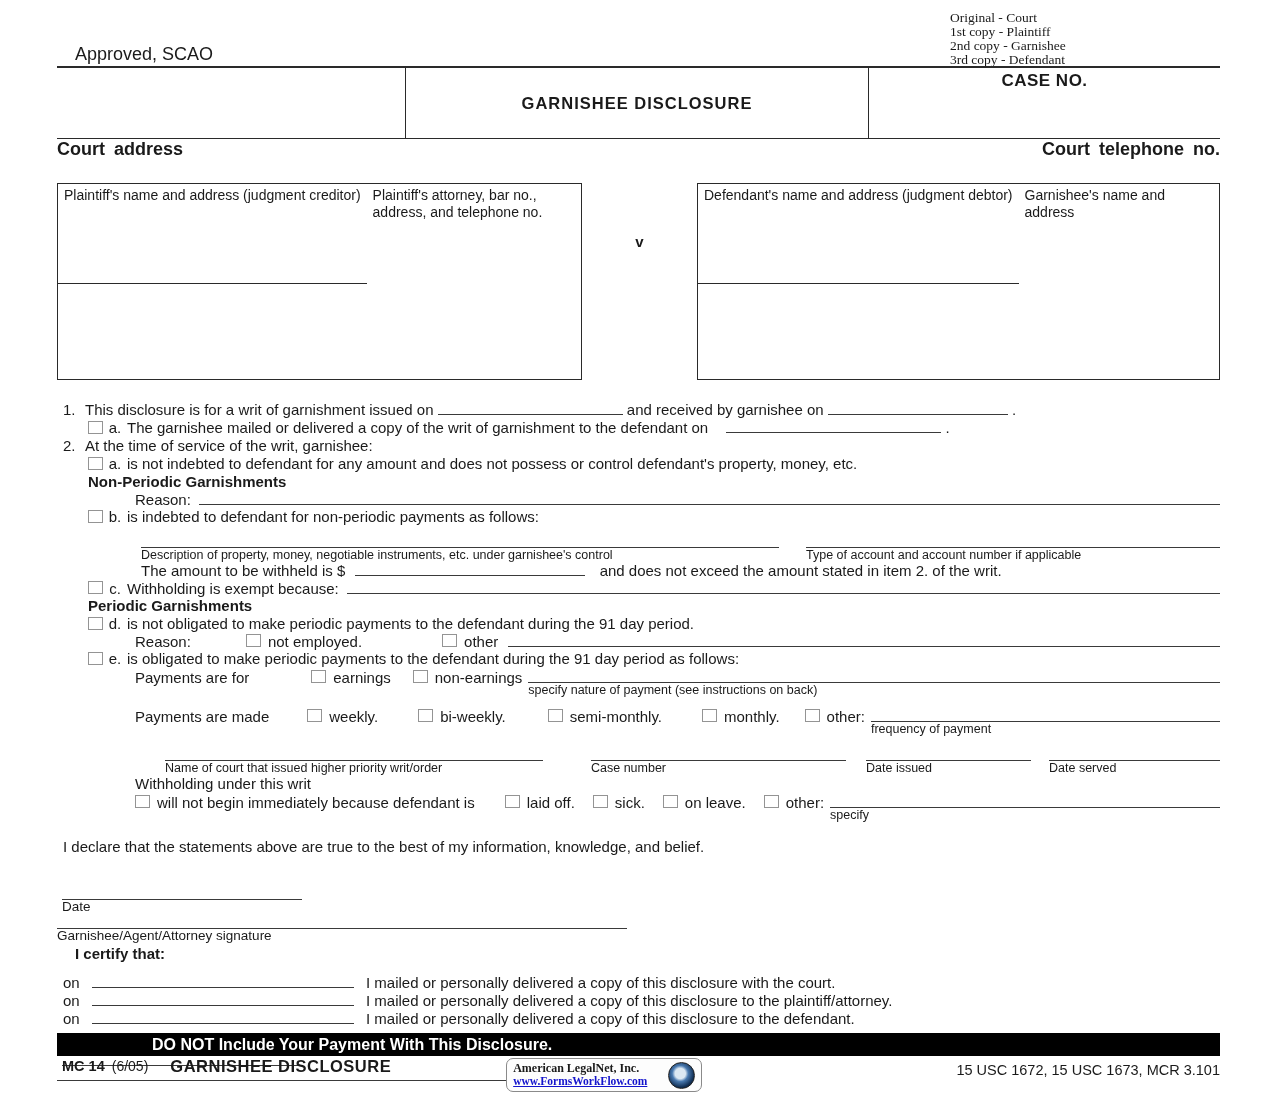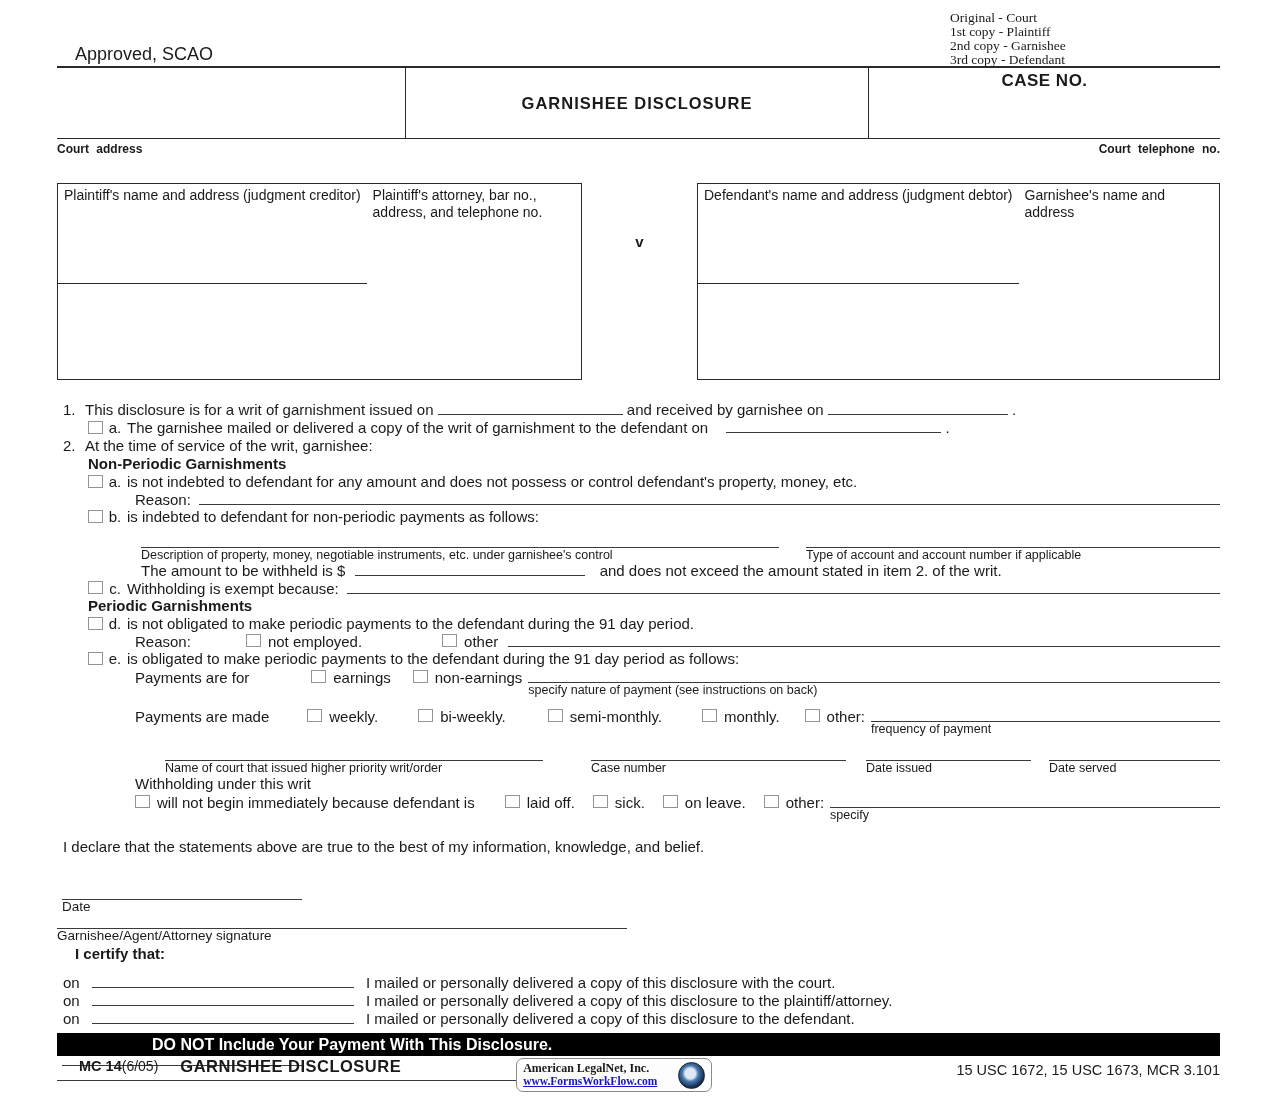--- a/index.html
+++ b/index.html
@@ -18,21 +18,21 @@
   .copies div { margin-bottom:0.5px;font-family:Liberation Serif, serif; }
 
   
   .header-box { position:absolute; left:0; top:66px; width:1163px; height:73px;
     border-top:2px solid #2a2a2a; border-bottom:1.5px solid #2a2a2a; display:flex; }
   .hb-left  { width:349px; border-right:1.5px solid #2a2a2a; }
   .hb-center{ flex:1; display:flex; align-items:center; justify-content:center;
     font-weight:bold; font-size:16.5px; letter-spacing:1px; border-right:1.5px solid #2a2a2a; }
   .hb-right { width:351px; text-align:center; padding-top:4px; font-weight:bold; font-size:17px; letter-spacing:0.5px; }
   .under-header { position:absolute; left:0; top:141px; width:1163px; display:flex;
-    justify-content:space-between; font-weight:bold; font-size:12px; }
+    justify-content:space-between; font-weight:bold; font-size:18px; }
   .under-header .sp { word-spacing:4px; }
 
   
   .parties { position:absolute; left:0; top:183px; width:1163px; height:197px; display:flex; }
   .pcol { width:525px; border:1.5px solid #2a2a2a; display:flex; flex-direction:row; }
   .pcol.right { width:523px; }
   .pcell { padding:3px 6px; font-size:14px; }
   .pcell.top { height:100px; border-bottom:1px solid #2a2a2a; }
   .pcell.bot { flex:1; }
   .vmid { flex:1; position:relative; }
@@ -66,22 +66,22 @@
   .sigrow { display:flex; justify-content:flex-end;flex-direction:column; }
   .sigcell { display:flex; flex-direction:column; }
   .sigcell .bl { height:15px; }
   .sigcell .cap { font-size:13.5px; }
 
   
   .blackbar { position:absolute; left:0; top:1033px; width:1163px; height:23px;
     background:#000; color:#fff; font-weight:bold; font-size:16px;
     display:flex; align-items:center; padding-left:95px; }
   .bottomrow { position:absolute; left:0; top:1058px; width:1163px; display:flex; align-items:flex-start; }
-  .mc { font-weight:bold; font-size:14.5px; margin-left:22px; }
-  .rev { font-size:14px; margin-left:0; }
+  .mc { font-weight:bold; font-size:14.5px; margin-left:5px; }
+  .rev { font-size:14px; margin-left:7px; }
   .ftitle { font-weight:bold; font-size:16.5px; letter-spacing:0.5px; margin-left:22px; }
   .lnlogo { margin-left:115px; width:196px; height:34px; border:1px solid #8a8a8a; border-radius:7px;
     display:flex; align-items:center; padding:2px 6px; background:#fdfdfd; }
   .lnlogo .txt { flex:1; }
   .lnlogo .name { font-family:"Liberation Serif", serif; font-weight:bold; font-size:12px; line-height:13px; }
   .lnlogo .url { font-family:"Liberation Serif", serif; font-weight:bold; font-size:11.5px; line-height:13px;
     color:#1414cc; text-decoration:underline; }
   .globe { width:27px; height:27px; border-radius:50%; flex:none;
     background:radial-gradient(circle at 45% 42%, #dce8f2 0 26%, #4a7ab0 40%, #123055 68%, #050a18 100%);
     border:1px solid #222; }
@@ -137,25 +137,25 @@
     </div>
     <div class="ln ind2">
       <span class="cb"></span><span class="ab" style="text-align:center">a.</span><span>The garnishee mailed or delivered a copy of the writ of garnishment to the defendant on</span>
       <span class="bl" style="width:215px; margin-left:14px"></span>
       <span>.</span>
     </div>
 
     <div class="ln">
       <span class="num">2.</span><span>At the time of service of the writ, garnishee:</span>
     </div>
+    <div class="ln ind2">
+      <span class="cb"></span><span class="ab" style="text-align:center">a.</span><span>is not indebted to defendant for any amount and does not possess or control defendant's property, money,  etc.</span>
+    </div>
+
     <div class="ln ind2 bold">Non-Periodic Garnishments</div>
-
-    <div class="ln ind2">
-      <span class="cb"></span><span class="ab" style="text-align:center">a.</span><span>is not indebted to defendant for any amount and does not possess or control defendant's property, money,  etc.</span>
-    </div>
     <div class="fx ind3">
       <span>Reason:</span>
       <span class="bl grow" style="margin-left:8px"></span>
     </div>
 
     <div class="ln ind2">
       <span class="cb"></span><span class="ab" style="text-align:center">b.</span><span>is indebted to defendant for non-periodic payments as follows:</span>
     </div>
 
     <div class="fx ind4 gap-a">

